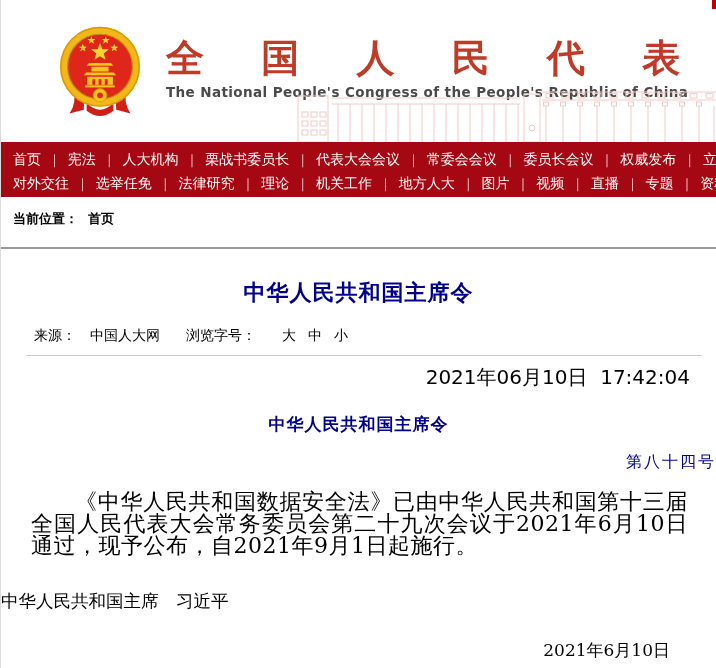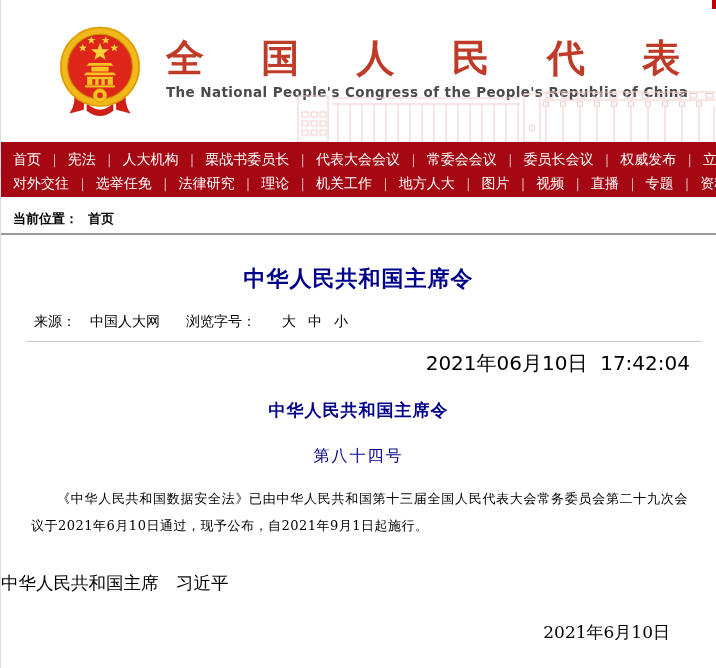--- a/index.html
+++ b/index.html
@@ -18,39 +18,39 @@
   .building { position:absolute; right:0; bottom:0; width:436px; height:52px; }
   .corner-mark { position:absolute; right:0; top:0; width:4px; height:9px; background:#c00000; }
 
   
   .nav { height:55px; background:#a50812; color:#fff; padding:7px 12px 0 12px; overflow:hidden; }
   .nav-row { font-size:14px; line-height:21px; white-space:nowrap; margin-bottom:3px; }
   .nav-item { color:#fff; cursor:pointer; }
   .nav-sep { color:rgba(255,255,255,.85); margin:0 7px; font-size:13px; }
 
   
-  .breadcrumb { height:38px; padding:13px 0 0 12px; font-size:13px; font-weight:bold; color:#000;
+  .breadcrumb { height:52px; padding:13px 0 0 12px; font-size:13px; font-weight:bold; color:#000;
                 border-bottom:2px solid #9a9a9a; }
   .breadcrumb .crumb-link { margin-left:10px; cursor:pointer; }
 
   
   .page-title { margin-top:28px; text-align:center; color:#00008b; font-size:22px; font-weight:bold;
                 letter-spacing:1px; line-height:30px; font-family:"DejaVu Serif","Liberation Serif",serif; }
   .meta-row { margin:12px 14px 0 25px; padding:8px 0 10px 8px; font-size:14px; color:#000;
               border-bottom:1px solid #ccc; }
   .meta-row .lab { margin-right:14px; }
   .meta-row .val { margin-right:26px; }
   .fs-opt { margin-left:12px; cursor:pointer; }
   .datetime-row { text-align:right; padding:8px 26px 0 0; font-size:20px; color:#000; white-space:pre; }
 
   .doc-title { margin-top:22px; text-align:center; color:#00008b; font-size:17px; font-weight:bold;
                font-family:"DejaVu Serif","Liberation Serif",serif; letter-spacing:1px; }
-  .doc-number { margin-top:24px; text-align:center; color:#00008b; font-size:16px; letter-spacing:2px;
+  .doc-number { margin-top:16px; text-align:right; color:#00008b; font-size:16px; letter-spacing:2px;
                 font-family:"DejaVu Serif","Liberation Serif",serif; }
-  .doc-body { margin:18px 28px 0 30px; font-size:13px; line-height:27px; text-indent:2em;
+  .doc-body { margin:18px 28px 0 30px; font-size:22px; line-height:22px; text-indent:2em;
               text-align:justify; color:#000; letter-spacing:0.5px;
               font-family:"DejaVu Serif","Liberation Serif",serif; }
   .signature { margin-top:32px; text-align:left; padding-right:44px; font-size:17.5px; color:#000;
                font-family:"DejaVu Serif","Liberation Serif",serif; }
   .sign-date { margin-top:26px; text-align:right; padding-right:46px; font-size:17px; color:#000;
                font-family:"DejaVu Serif","Liberation Serif",serif; }
 </style>
 </head>
 <body>
 

